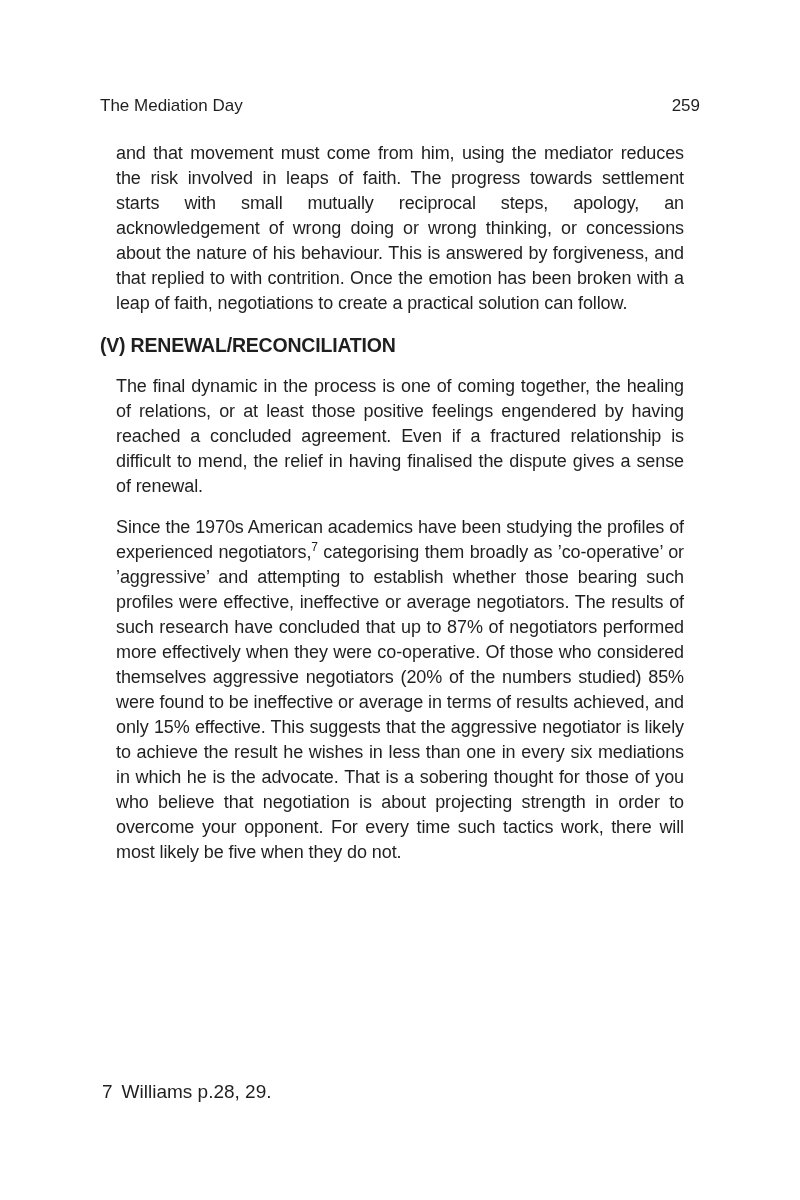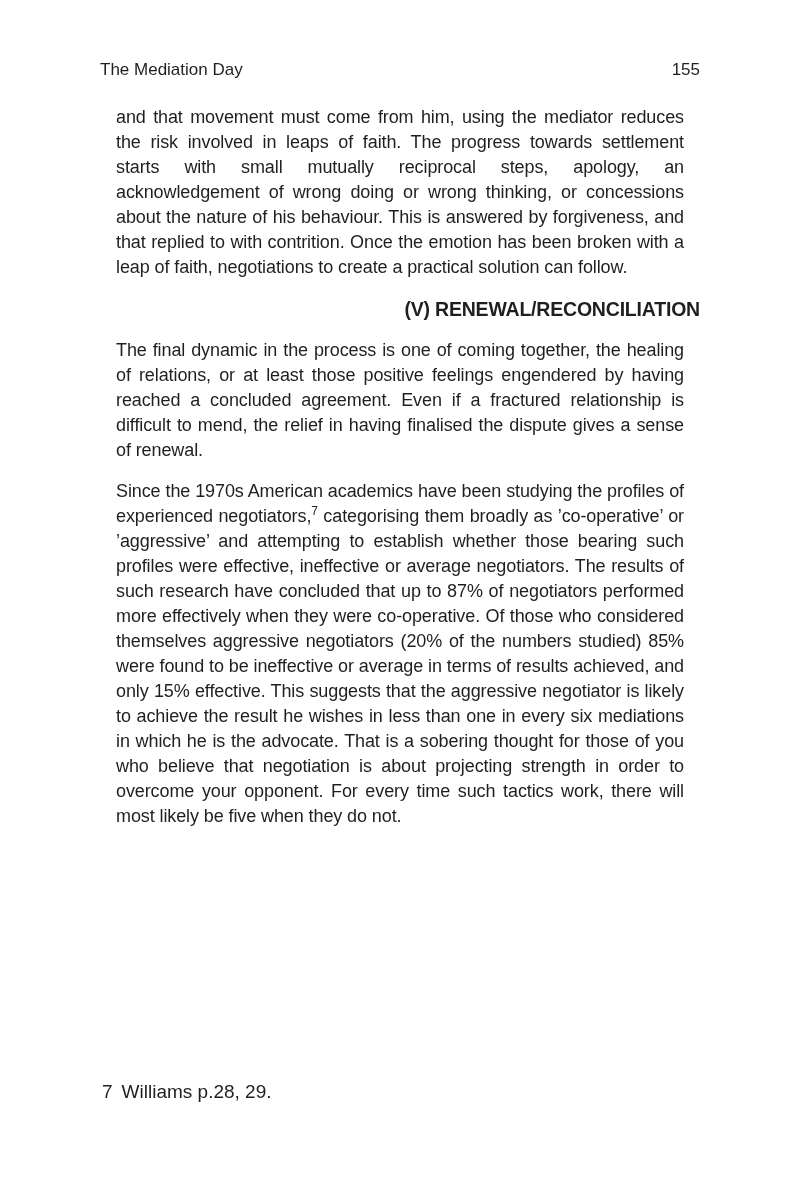--- a/index.html
+++ b/index.html
@@ -20,40 +20,40 @@
     height: 1200px;
     box-sizing: border-box;
     padding: 0 100px;
     background: #ffffff;
     overflow: hidden;
   }
   .running-header {
     display: flex;
     justify-content: space-between;
     align-items: baseline;
-    padding-top: 60px;
+    padding-top: 96px;
     font-size: 17px;
     line-height: 20px;
   }
   .body-para {
     margin: 16px;
     font-size: 18px;
     line-height: 25px;
     text-align: justify;
     letter-spacing: -0.1px;
   }
   .para-first {
     margin-top: 25px;
   }
   .subheading-centered {
     margin: 17px 0 0 0;
     font-size: 19.5px;
     line-height: 25px;
     font-weight: bold;
-    text-align: right;
+    text-align: left;
     letter-spacing: -0.2px;
   }
   .para-after-sub {
     margin-top: 16px;
   }
   .section-heading {
     margin: 26px 0 0 0;
     font-size: 23.5px;
     line-height: 33px;
     font-weight: bold;
@@ -79,21 +79,21 @@
     margin-right: 9px;
   }
 </style>
 </head>
 <body>
 
 <div class="page">
 
   <div class="running-header">
     <span>The Mediation Day</span>
-    <span>155</span>
+    <span>259</span>
   </div>
 
   <p class="body-para para-first">and that movement must come from him, using the mediator reduces the risk involved in leaps of faith. The progress towards settlement starts with small mutually reciprocal steps, apology, an acknowledgement of wrong doing or wrong thinking, or concessions about the nature of his behaviour. This is answered by forgiveness, and that replied to with contrition. Once the emotion has been broken with a leap of faith, negotiations to create a practical solution can follow.</p>
 
   <h3 class="subheading-centered">(V) RENEWAL/RECONCILIATION</h3>
 
   <p class="body-para para-after-sub">The final dynamic in the process is one of coming together, the healing of relations, or at least those positive feelings engendered by having reached a concluded agreement. Even if a fractured relationship is difficult to mend, the relief in having finalised the dispute gives a sense of renewal.</p>
 
 
   <p class="body-para para-after-section"><span>Since the 1970s American academics have been studying the profiles of experienced negotiators,</span><sup class="fn-ref">7</sup><span> categorising them broadly as ’co-operative’ or ’aggressive’ and attempting to establish whether those bearing such profiles were effective, ineffective or average negotiators. The results of such research have concluded that up to 87% of negotiators performed more effectively when they were co-operative. Of those who considered themselves aggressive negotiators (20% of the numbers studied) 85% were found to be ineffective or average in terms of results achieved, and only 15% effective. This suggests that the aggressive negotiator is likely to achieve the result he wishes in less than one in every six mediations in which he is the advocate. That is a sobering thought for those of you who believe that negotiation is about projecting strength in order to overcome your opponent. For every time such tactics work, there will most likely be five when they do not.</span></p>

